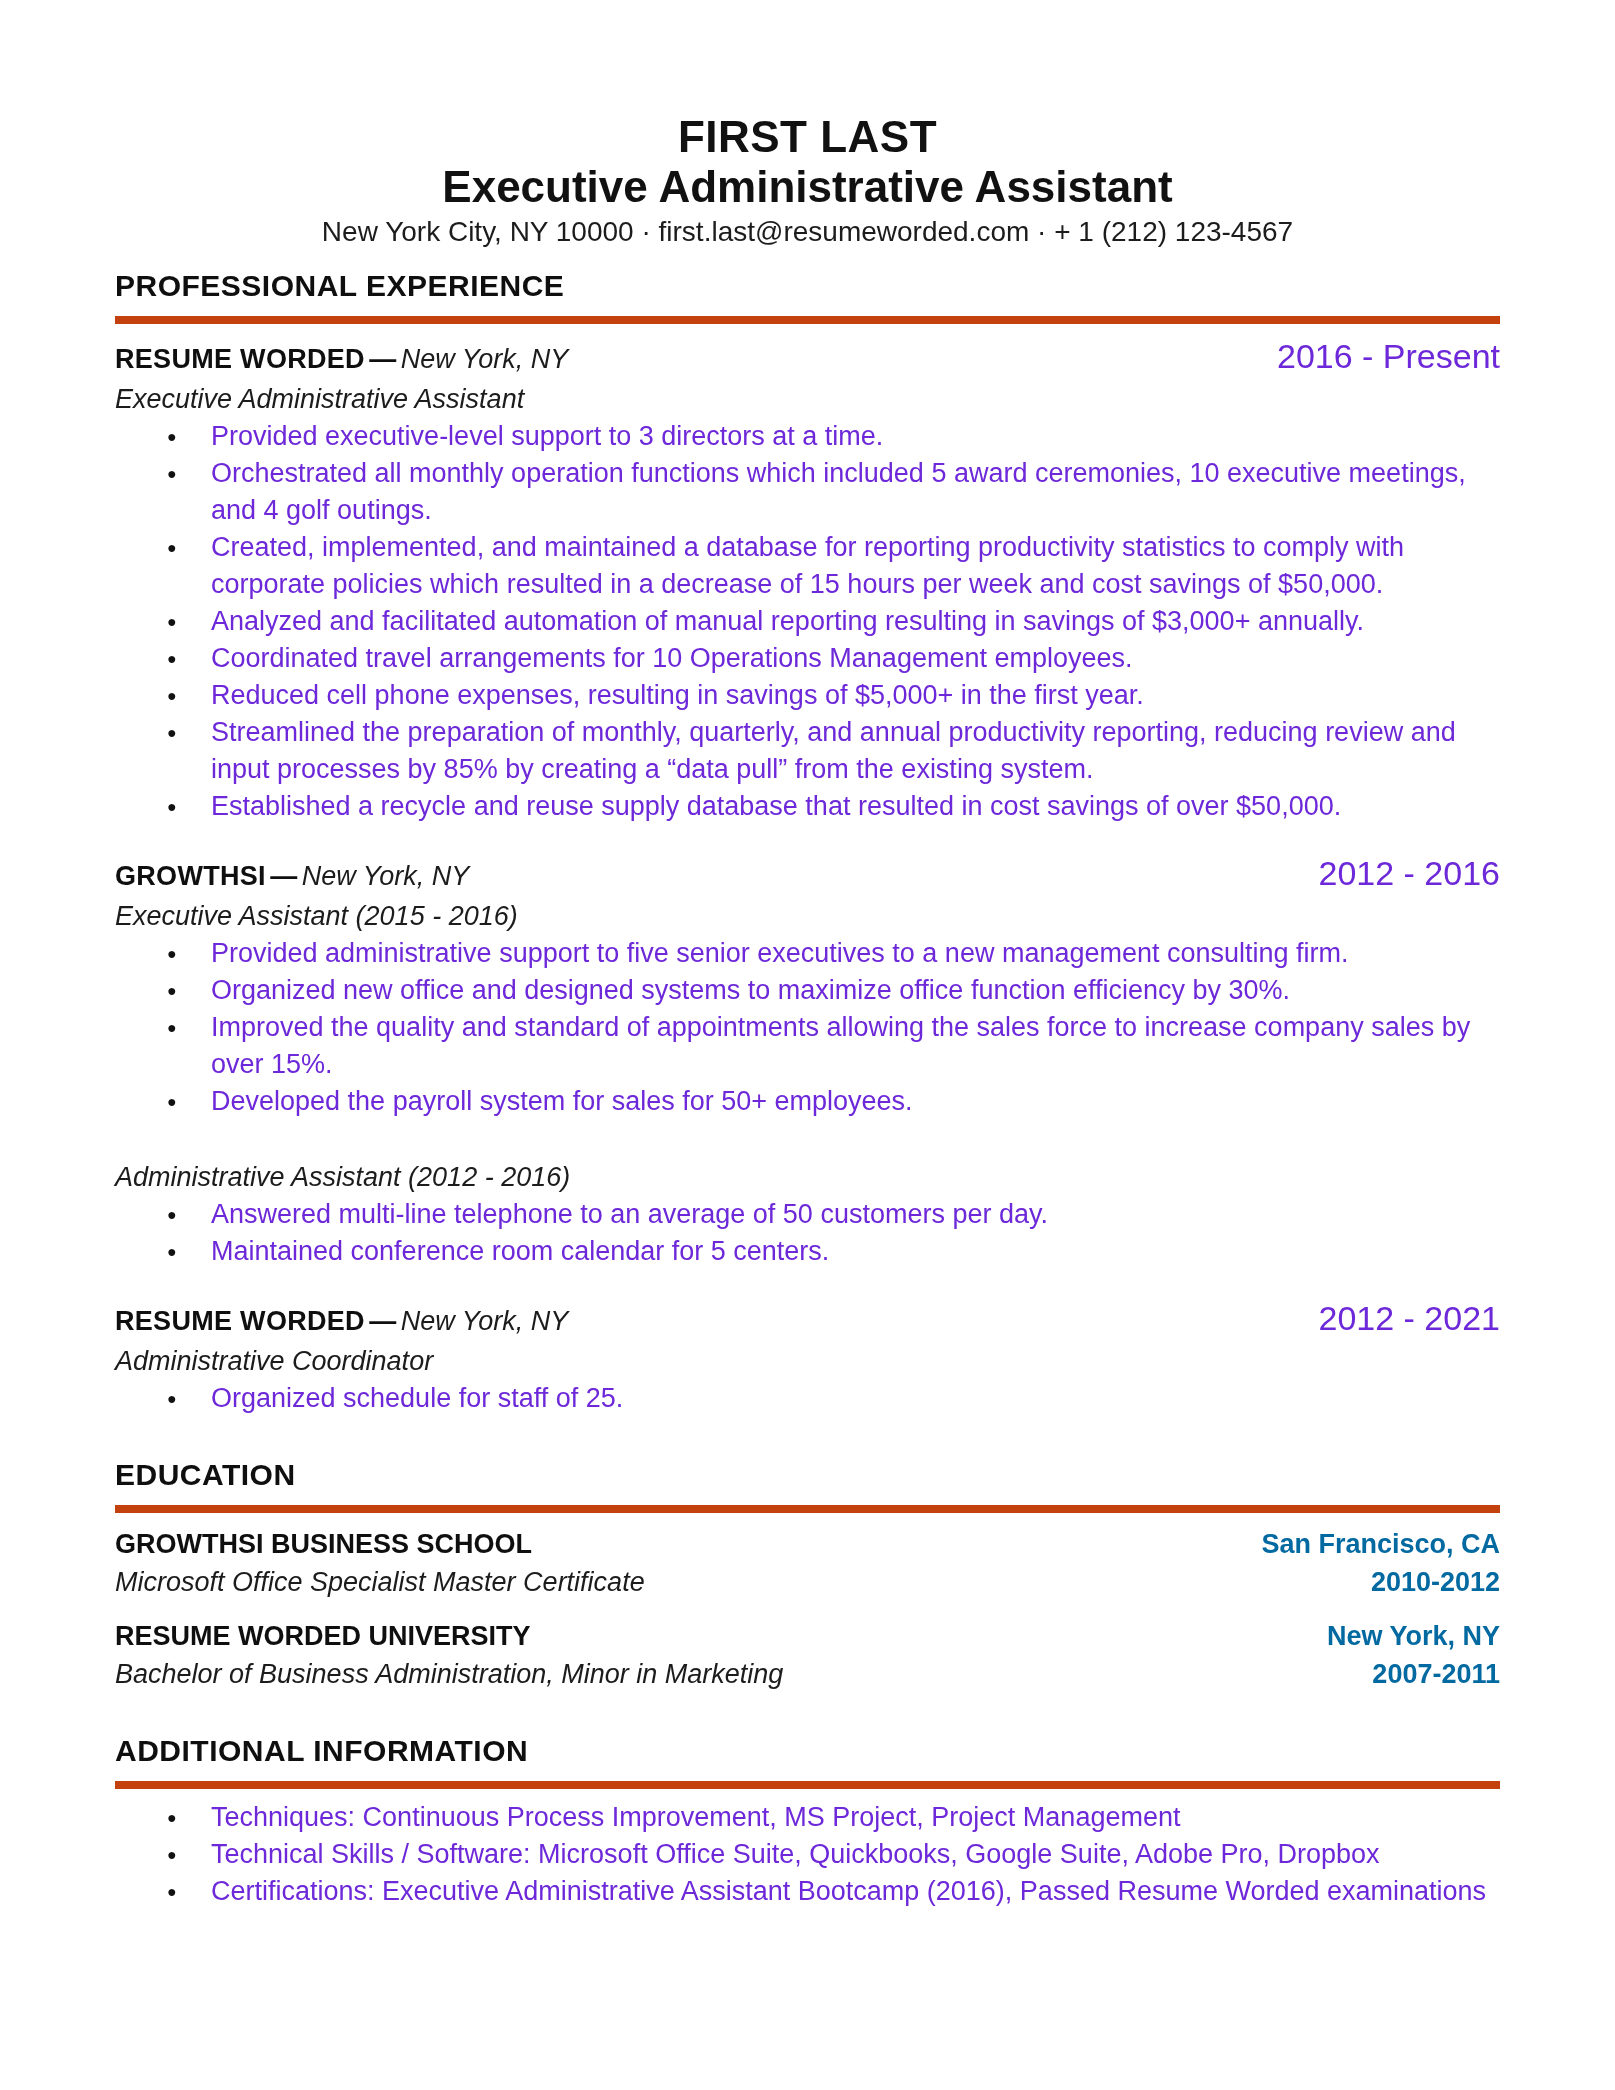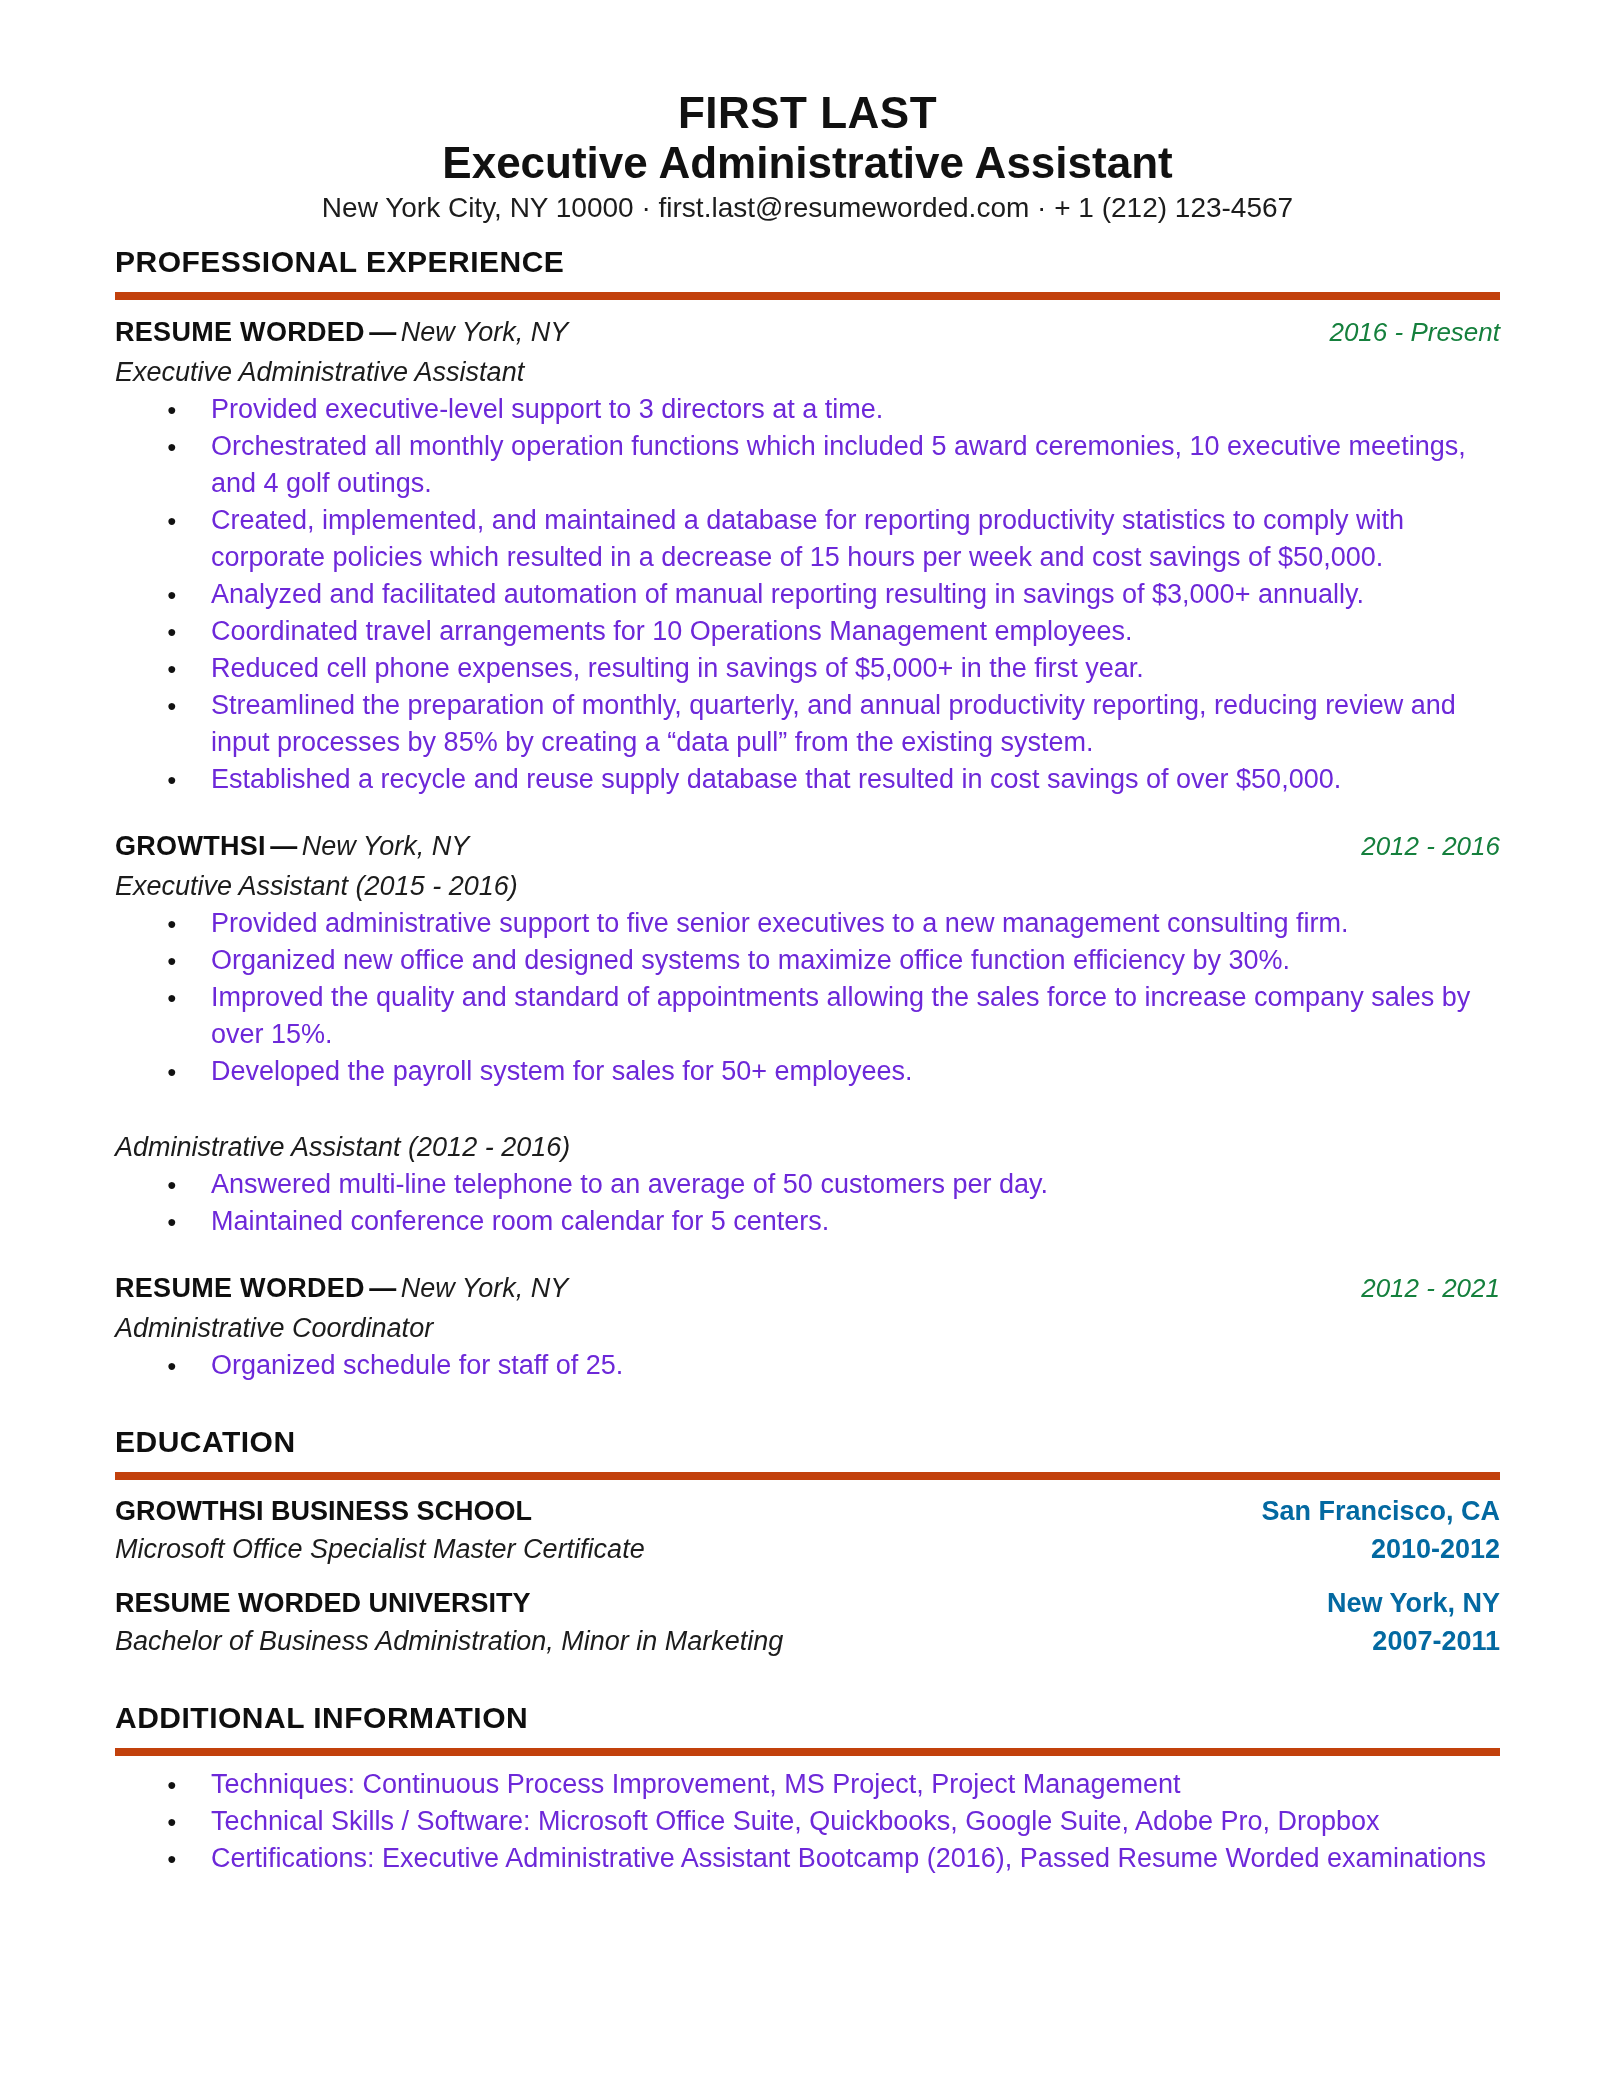--- a/index.html
+++ b/index.html
@@ -4,21 +4,21 @@
 <style>
   * { margin: 0; padding: 0; box-sizing: border-box; }
   html, body { background: #ffffff; }
   body {
     width: 1615px; height: 2090px;
     font-family: "Liberation Sans", sans-serif;
     color: #1c1c1c;
   }
   .page {
     width: 1615px; height: 2090px;
-    padding: 88px 115px 0 115px;
+    padding: 112px 115px 0 115px;
     overflow: hidden;
     background: #ffffff;
   }
 
   
   .header { text-align: center; }
   .name {
     font-size: 44px; line-height: 50px; font-weight: bold;
     color: #111111; letter-spacing: 0.5px;
   }
@@ -41,21 +41,21 @@
   
   .job { margin-top: 14px; }
   .job + .job { margin-top: 30px; }
   .job-head {
     display: flex; justify-content: space-between; align-items: baseline;
     line-height: 37px;
   }
   .company { font-weight: bold; font-size: 27px; color: #0f0f0f; letter-spacing: 0.3px; }
   .dash { font-weight: bold; font-size: 27px; color: #0f0f0f; }
   .loc { font-style: italic; font-size: 27px; color: #1c1c1c; }
-  .dates { font-style: italic; font-size: 26px; color: #15803d; white-space: nowrap; }
+  .dates { font-size: 34px; color: #6d28d9; white-space: nowrap; }
   .role + .role { margin-top: 39px; }
   .role-title { font-style: italic; font-size: 27px; line-height: 37px; color: #1c1c1c; }
 
   
   .bullets { list-style: none; }
   .bullets li {
     position: relative;
     font-size: 27px; line-height: 37px;
     padding-left: 96px;
     color: #6d28d9;

